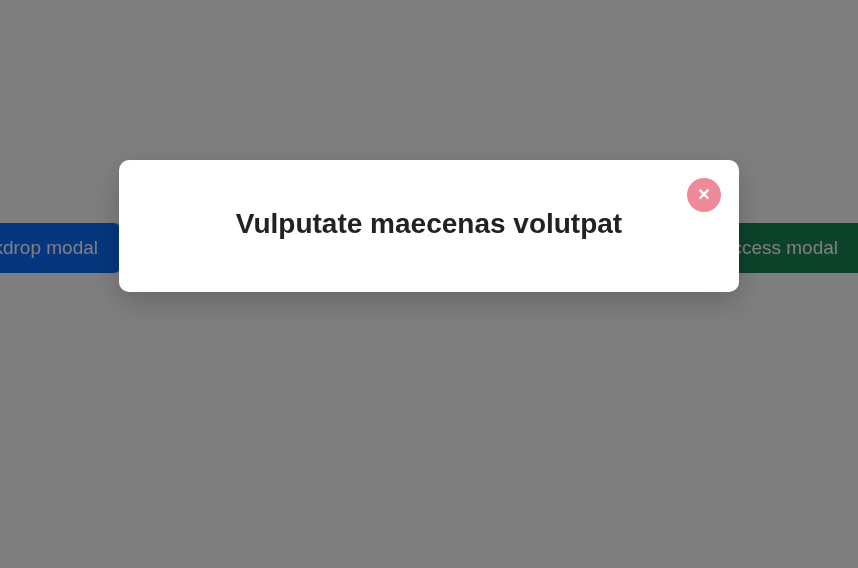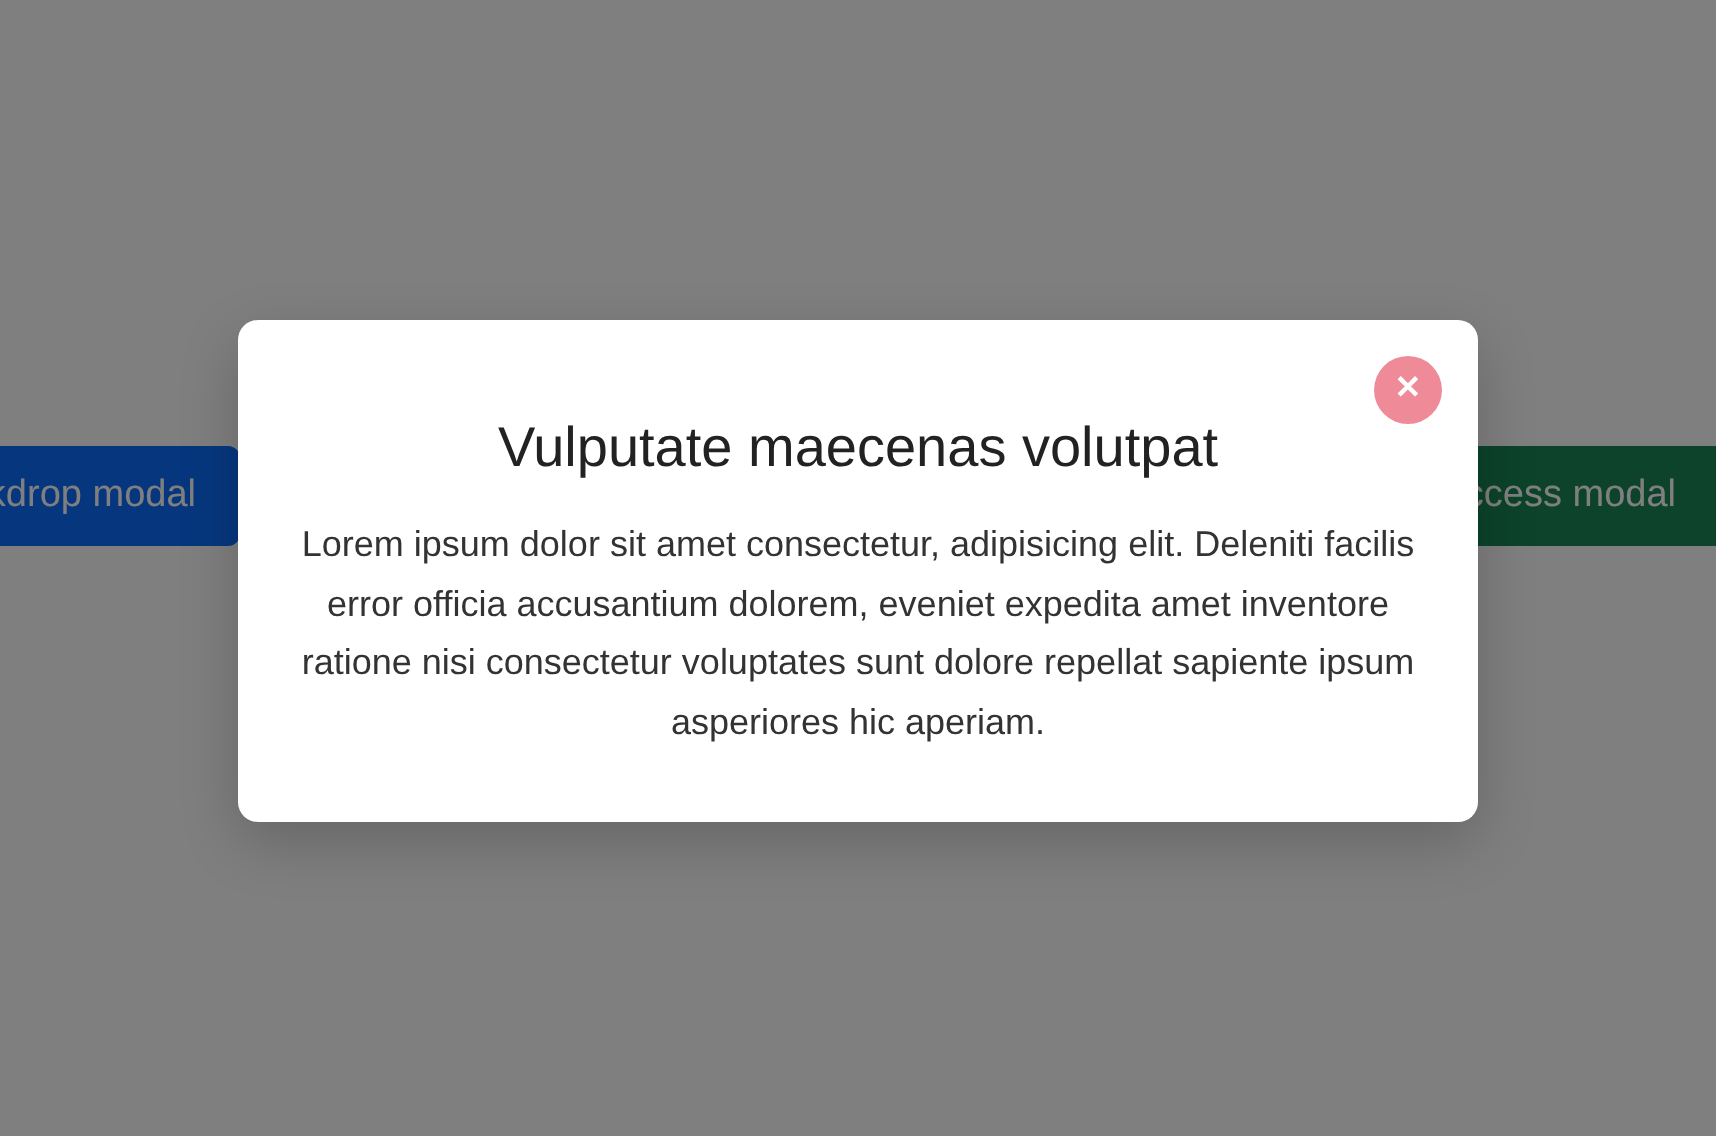--- a/index.html
+++ b/index.html
@@ -78,21 +78,21 @@
       font-size: 16px;
       font-weight: bold;
       cursor: pointer;
       display: flex;
       align-items: center;
       justify-content: center;
       line-height: 1;
     }
     .modal-title {
       font-size: 28px;
-      font-weight: 400;
+      font-weight: 700;
       color: #222;
       margin-top: 20px;
       margin-bottom: 18px;
     }
     .modal-body {
       font-size: 18px;
       color: #333;
       line-height: 1.65;
       padding: 0 4px;
     }
@@ -106,14 +106,13 @@
   <button class="btn btn-green">Success modal</button>
 </div>
 
 <div class="backdrop"></div>
 
 <div class="modal">
   <button class="close-btn">
     <span>✕</span>
   </button>
   <h2 class="modal-title">Vulputate maecenas volutpat</h2>
-  <p class="modal-body">Lorem ipsum dolor sit amet consectetur, adipisicing elit. Deleniti facilis error officia accusantium dolorem, eveniet expedita amet inventore ratione nisi consectetur voluptates sunt dolore repellat sapiente ipsum asperiores hic aperiam.</p>
 </div>
 
 </body></html>

